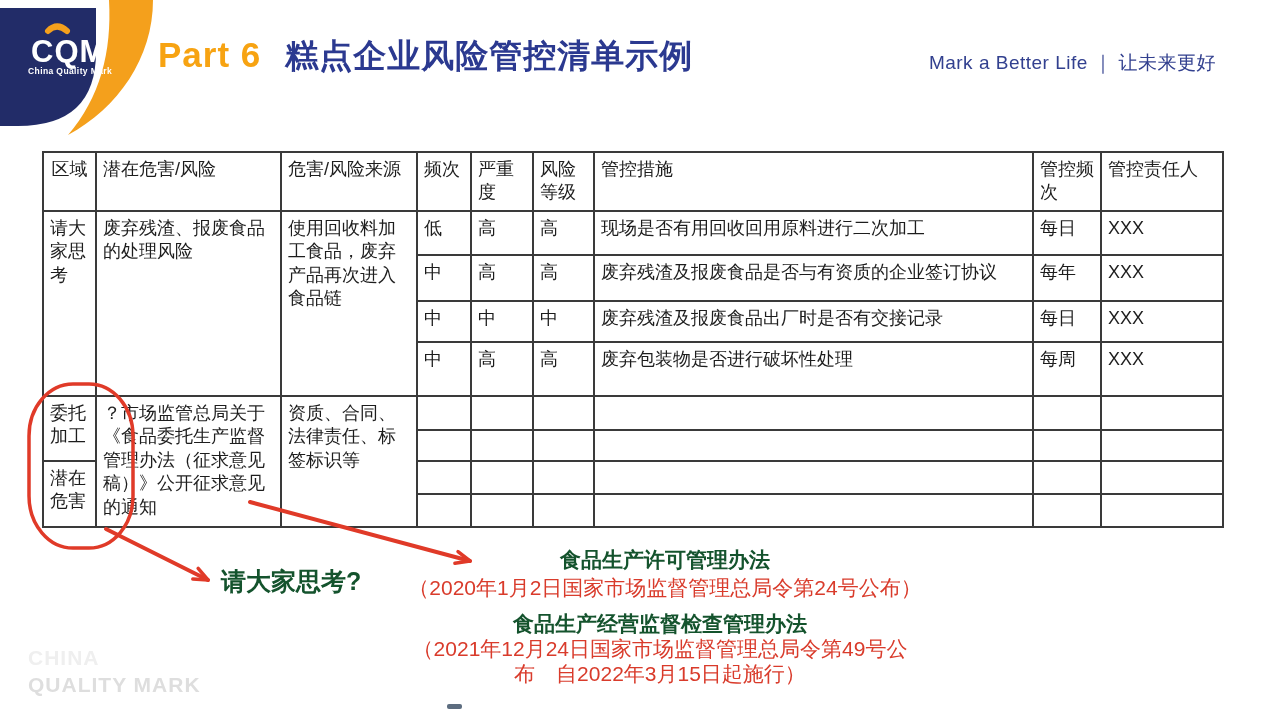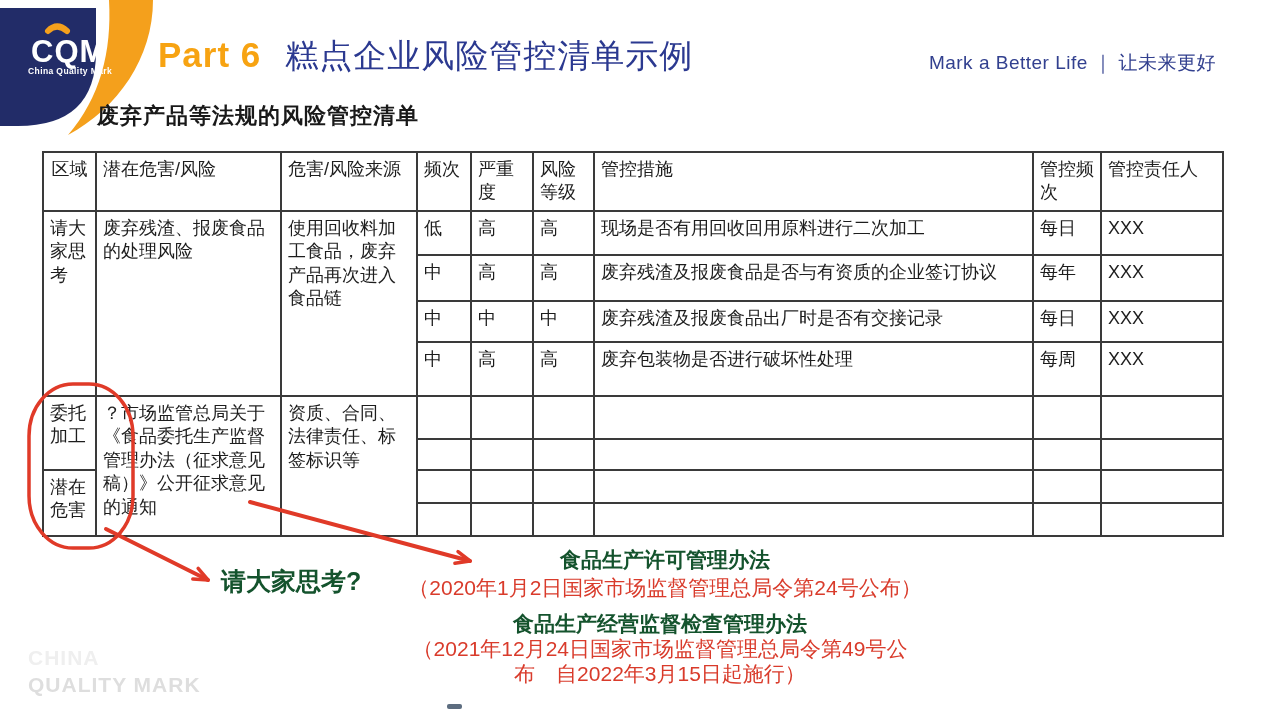--- a/index.html
+++ b/index.html
@@ -6,21 +6,21 @@
   html,body { width:1268px; height:712px; }
   body { font-family:"Liberation Sans", sans-serif; background:#ffffff; }
   .slide { position:relative; width:1268px; height:712px; background:#fff; overflow:hidden; }
 
   
   .logo-svg { position:absolute; left:0; top:0; }
 
   
   .title-row { position:absolute; left:158px; top:34px; display:flex; align-items:baseline; gap:24px; white-space:nowrap; }
   .part-label { font-size:35px; font-weight:800; color:#f7a312; letter-spacing:1px;text-align:right; }
-  .main-title { font-size:33px; font-weight:400; color:#2b3990; letter-spacing:1px; }
+  .main-title { font-size:33px; font-weight:700; color:#2b3990; letter-spacing:1px; }
   .slogan { position:absolute; right:52px; top:50px; font-size:19px; font-weight:500; color:#32408f; letter-spacing:.5px; white-space:nowrap; }
   .subtitle { position:absolute; left:97px; top:101px; font-size:22px; font-weight:600; color:#191919; letter-spacing:1px; white-space:nowrap; }
 
   
   table.risk { position:absolute; left:42px; top:151px; width:1180px; border-collapse:collapse; table-layout:fixed; font-size:18px; color:#1d1d1d; line-height:1.3; }
   table.risk th, table.risk td { border:2px solid #3a3a3a; padding:5px 6px; vertical-align:top; text-align:left; font-weight:400; overflow:hidden; }
   table.risk th.c-area { text-align:center; }
   td.area-cell { text-align:center; vertical-align:middle; }
 
   
@@ -47,21 +47,20 @@
     <path d="M48 31 Q57 22 67 31" fill="none" stroke="#f4a01c" stroke-width="6" stroke-linecap="round"></path>
     <text x="31" y="62" font-size="31" font-weight="bold" fill="#ffffff" letter-spacing="1">CQM</text>
     <text x="28" y="74" font-size="8.5" font-weight="bold" fill="#ffffff" letter-spacing="0.4">China Quality Mark</text>
   </svg>
 
   <div class="title-row">
     <span class="part-label">Part 6</span>
     <span class="main-title">糕点企业风险管控清单示例</span>
   </div>
   <div class="slogan">Mark a Better Life ｜ 让未来更好</div>
-  <div class="subtitle">废弃产品等法规的风险管控清单</div>
 
   <table class="risk">
     <colgroup>
       <col style="width:53px">
         <col style="width:185px">
         <col style="width:136px">
       <col style="width:54px">
         <col style="width:62px">
         <col style="width:61px">
       <col style="width:439px">
@@ -108,21 +107,21 @@
       <td>XXX</td>
     </tr>
     <tr style="height:54px">
       <td>中</td>
       <td>高</td>
       <td>高</td>
       <td>废弃包装物是否进行破坏性处理</td>
       <td>每周</td>
       <td>XXX</td>
     </tr>
-    <tr style="height:43px">
+    <tr style="height:34px">
       <td rowspan="2" class="area-cell">委托加工</td>
       <td rowspan="4">？市场监管总局关于《食品委托生产监督管理办法（征求意见稿）》公开征求意见的通知</td>
       <td rowspan="4">资质、合同、法律责任、标签标识等</td>
       <td></td>
       <td></td>
       <td></td>
       <td></td>
       <td></td>
       <td></td>
     </tr>

